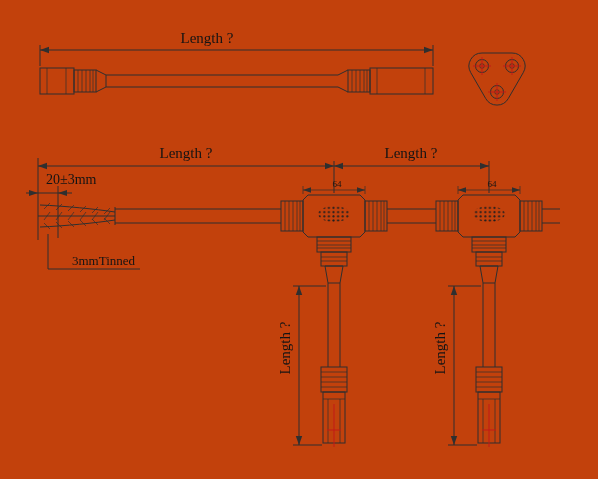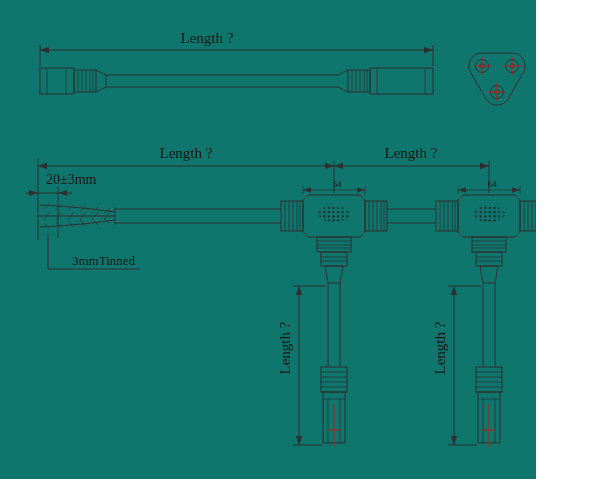--- a/index.html
+++ b/index.html
@@ -1,16 +1,16 @@
 <!DOCTYPE html>
 <html><head>
 <meta charset="utf-8">
 <style>
   html,body{margin:0;padding:0;background:#ffffff}
-  .canvas{position:relative;width:536px;height:479px;background:#0f766e;overflow:hidden;
+  .canvas{position:relative;width:598px;height:479px;background:#c2410c;overflow:hidden;
           font-family:"Liberation Serif", serif;}
   svg{display:block}
   .ln{stroke:#2f2f2f;stroke-width:1;fill:none;stroke-linecap:butt}
   .thin{stroke:#2f2f2f;stroke-width:0.7;fill:none}
   .arrow{fill:#2f2f2f;stroke:none}
   .red{stroke:#c11b17;stroke-width:1;fill:none}
   text{fill:#141414;font-family:"Liberation Serif", serif}
   .dim{font-size:15px}
   .dim-mid{font-size:14px}
   .dim-small{font-size:13px}

